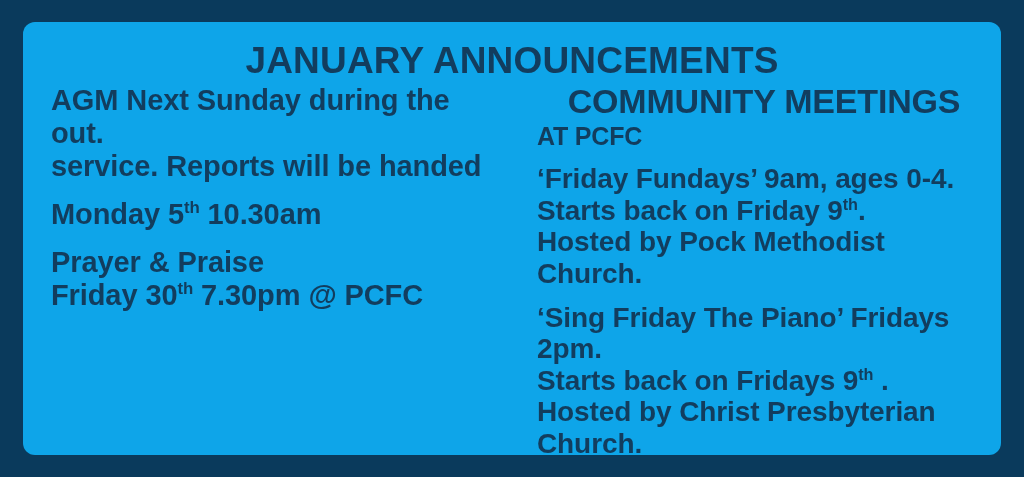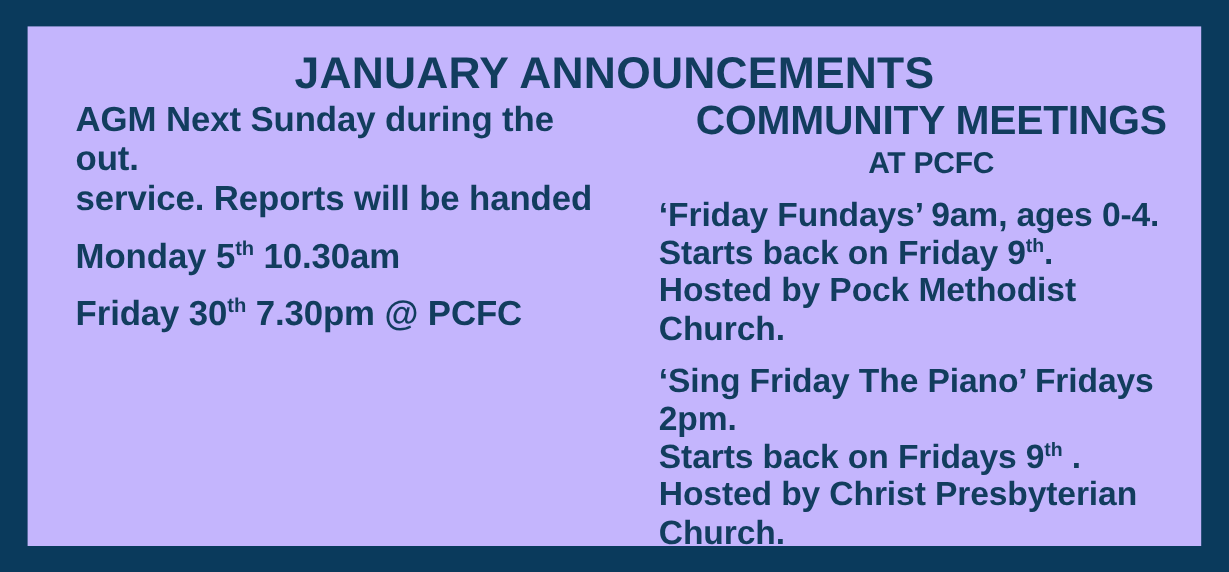--- a/index.html
+++ b/index.html
@@ -14,39 +14,40 @@
     background: #0a3a5c;
     overflow: hidden;
     font-family: "Liberation Sans", sans-serif;
   }
   #card {
     position: absolute;
     left: 23px;
     top: 22px;
     width: 978px;
     height: 433px;
-    background: #c4b5fd;
+    background: #0ea5e9;
     overflow: hidden;
+    border-radius: 12px;
   }
   #title {
     position: absolute;
     left: 0;
     top: 20px;
     width: 978px;
     text-align: center;
     color: #123d5e;
     font-size: 37px;
     font-weight: bold;
     letter-spacing: 0.2px;
     line-height: 1.0;
     white-space: nowrap;
   }
   #cols {
     position: absolute;
-    left: 12px;
+    left: 0;
     top: 62px;
     width: 978px;
     height: 371px;
     display: flex;
     align-items: flex-start;
   }
   .col {
     box-sizing: border-box;
   }
   #col-left {
@@ -82,21 +83,21 @@
     font-weight: bold;
     text-align: center;
     line-height: 1.0;
     white-space: nowrap;
     letter-spacing: -0.2px;
   }
   #rc-sub {
     color: #123d5e;
     font-size: 25px;
     font-weight: bold;
-    text-align: center;
+    text-align: left;
     line-height: 1.0;
     margin-top: 6px;
     margin-bottom: 14px;
     letter-spacing: -0.2px;
   }
   sup {
     font-size: 0.58em;
     vertical-align: super;
     line-height: 0;
     text-align: center;
@@ -119,20 +120,21 @@
           <span class="line">out.</span>
           <span class="line">service. Reports will be handed</span>
         </div>
 
         <div class="block">
           <span class="line"><span>Monday 5</span><sup>th</sup><span> 10.30am</span></span>
         </div>
 
 
         <div class="block">
+          <span class="line">Prayer &amp; Praise</span>
           <span class="line"><span>Friday 30</span><sup>th</sup><span> 7.30pm @ PCFC</span></span>
         </div>
 
       </div>
 
       <div class="col" id="col-right">
 
         <div id="rc-head">COMMUNITY MEETINGS</div>
         <div id="rc-sub">AT PCFC</div>
 

